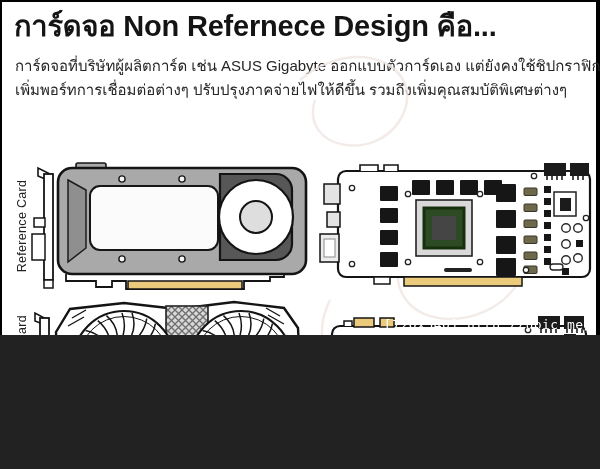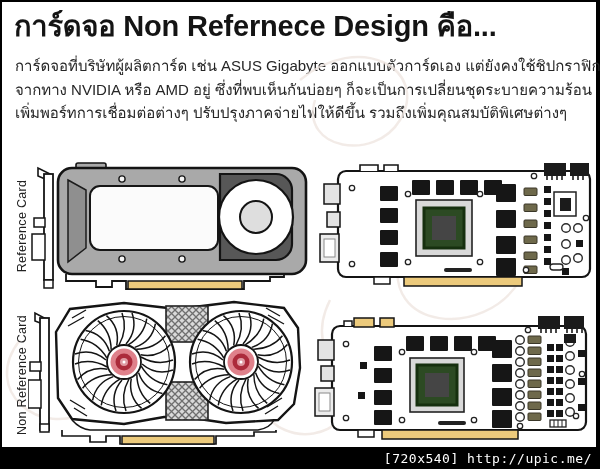--- a/index.html
+++ b/index.html
@@ -1,17 +1,17 @@
 <!DOCTYPE html>
 <html><head>
 <meta charset="utf-8">
 <style>
   html,body{margin:0;padding:0;background:#222;}
   #stage{
-    position:relative;width:600px;height:469px;background:#000;
+    position:relative;width:600px;height:335px;background:#000;
     font-family:"Liberation Sans","DejaVu Sans",sans-serif;overflow:hidden;
   }
   #panel{position:absolute;left:2px;top:2px;width:594px;height:445px;background:#ffffff;}
   .title{
     position:absolute;left:14px;top:4px;font-size:29px;font-weight:700;color:#141414;
     letter-spacing:-0.2px;white-space:nowrap;line-height:44px;
   }
   .credit{position:absolute;right:12px;top:4px;font-size:13px;font-weight:600;white-space:nowrap;}
   .credit .red{color:#cf352b;}
   .credit .dark{color:#1c1c1c;}
@@ -51,21 +51,20 @@
       <path d="M20,300 C-20,350 40,400 90,370 C130,345 110,290 60,305"></path>
       <path d="M260,340 C250,390 310,410 340,380"></path>
     </g>
   </svg>
 
   <div class="title">การ์ดจอ Non Refernece Design คือ...</div>
 
 
   <div class="para">
     <div>การ์ดจอที่บริษัทผู้ผลิตการ์ด เช่น ASUS Gigabyte ออกแบบตัวการ์ดเอง แต่ยังคงใช้ชิปกราฟิก</div>
-    <div>จากทาง NVIDIA หรือ AMD อยู่ ซึ่งที่พบเห็นกันบ่อยๆ ก็จะเป็นการเปลี่ยนชุดระบายความร้อน</div>
     <div>เพิ่มพอร์ทการเชื่อมต่อต่างๆ ปรับปรุงภาคจ่ายไฟให้ดีขึ้น รวมถึงเพิ่มคุณสมบัติพิเศษต่างๆ</div>
   </div>
 
   <svg width="0" height="0" style="position:absolute">
     <defs>
       <pattern id="hatch" width="7" height="7" patternUnits="userSpaceOnUse">
         <rect width="7" height="7" fill="#d9d9d9"></rect>
         <path d="M0,0 L7,7 M7,0 L0,7" stroke="#6f6f6f" stroke-width="1.3"></path>
       </pattern>
       <g id="screw">

